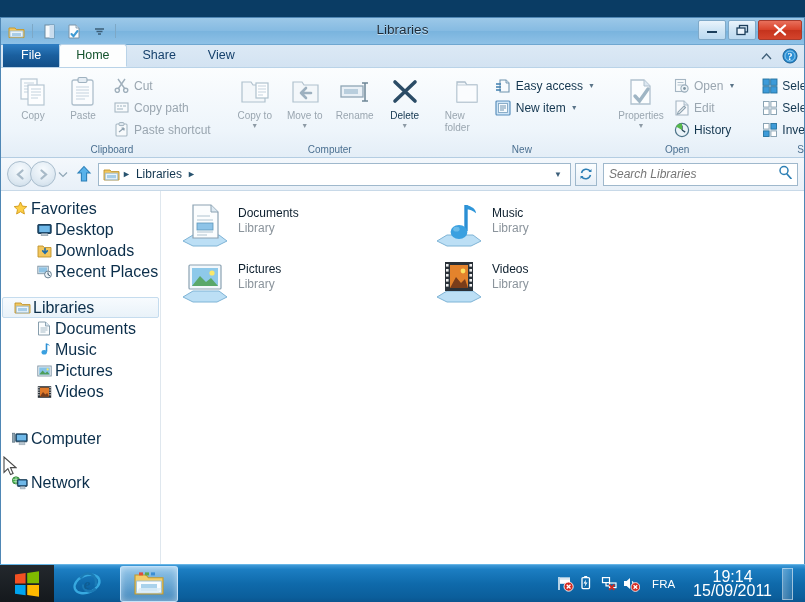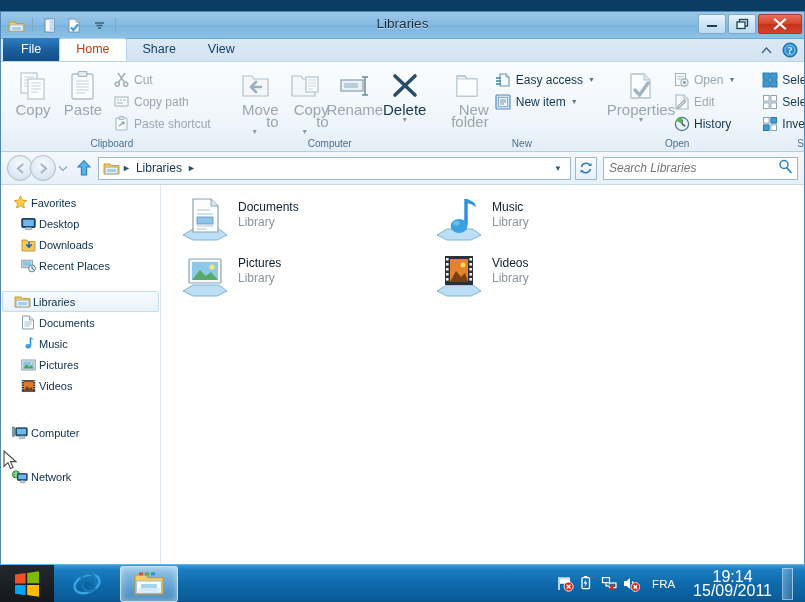--- a/index.html
+++ b/index.html
@@ -6,21 +6,21 @@
   html, body {
     width: 805px; height: 602px;
     font-family: "Liberation Sans", sans-serif;
     overflow: hidden;
     background: #0a3c64;
   }
   #screen { position: relative; width: 805px; height: 602px; }
 
   
   #window {
-    position: absolute; left: 0; top: 11px; width: 805px; height: 564px;
+    position: absolute; left: 0; top: 17px; width: 805px; height: 564px;
     background: #f0f0f0;
     border: 1px solid #4f87b5;
     overflow: hidden;
   }
 
   
   #titlebar {
     position: relative; height: 27px;
     background: linear-gradient(to bottom, #9cc8e8 0%, #86bbe2 48%, #7ab4de 52%, #8ec1e6 100%);
     border-bottom: 1px solid #6fa7d0;
@@ -57,21 +57,21 @@
   .tab {
     height: 23px; padding: 0 16px; font-size: 12.5px; line-height: 23px;
     color: #15406b; cursor: pointer;
   }
   .tab.file {
     background: linear-gradient(to bottom,#2f7fc4 0%,#1a5f9e 50%,#134f88 100%);
     color: #ffffff; padding: 0 18px; border-radius: 0;
   }
   .tab.active {
     background: #fdfefe; border: 1px solid #b9d3e8; border-bottom: 1px solid #fdfefe;
-    border-radius: 3px 3px 0 0; line-height: 21px; color: #c2410c;
+    border-radius: 3px 3px 0 0; line-height: 21px; color: #14532d;
   }
   #tab-right { position: absolute; right: 6px; top: 3px; display: flex; gap: 8px; align-items: center; }
   .tiny-btn { width: 16px; height: 16px; cursor: pointer; display: flex; align-items: center; justify-content: center; }
 
   
   #ribbon {
     position: relative; height: 90px;
     background: linear-gradient(to bottom,#fbfdfe 0%,#eef5fb 70%,#e4eef7 100%);
     border-bottom: 1px solid #b4cde2;
     display: flex;
@@ -82,21 +82,21 @@
     height: 15px; font-size: 10px; color: #4a6f90; text-align: center;
     line-height: 13px;
   }
   .rgroup-div { width: 1px; background: #c9dbeb; margin: 4px 0 3px 0; }
 
   .big-btn {
     width: 50px; display: flex; flex-direction: column; align-items: center;
     padding-top: 3px; cursor: pointer; border: 1px solid transparent; border-radius: 2px;
   }
   .big-btn .bico { height: 34px; display: flex; align-items: center; justify-content: center; }
-  .big-btn .blbl { font-size: 15px; color: #9aa6b0; text-align: right; line-height: 12px; margin-top: 1px; }
+  .big-btn .blbl { font-size: 10px; color: #9aa6b0; text-align: left; line-height: 12px; margin-top: 1px; }
   .big-btn.enabled .blbl { color: #13364f; }
   .big-btn .carr { font-size: 7px; color: #8d9aa5; line-height: 7px; }
 
   .small-col { display: flex; flex-direction: column; gap: 1px; padding-top: 4px; }
   .small-btn {
     display: flex; align-items: center; gap: 4px; height: 21px; padding: 0 4px;
     cursor: pointer; border: 1px solid transparent; border-radius: 2px;
   }
   .small-btn .sico { width: 17px; height: 17px; display: flex; align-items: center; justify-content: center; }
   .small-btn .slbl { font-size: 12px; color: #9aa6b0; white-space: nowrap; }
@@ -141,24 +141,24 @@
   }
 
   
   #body { position: relative; height: 380px; display: flex; background: #ffffff; }
   #nav {
     width: 160px; background: #ffffff; border-right: 1px solid #dfe7ee;
     padding-top: 7px; position: relative; overflow: hidden;
   }
   .nav-item {
     display: flex; align-items: center; height: 21px; padding-left: 8px;
-    font-size: 11px; color: #0b2e4a; cursor: pointer;
+    font-size: 16px; color: #0b2e4a; cursor: pointer;
   }
   .nav-item .nico { width: 22px; display: flex; align-items: center; justify-content: center; }
-  .nav-item.indent { padding-left: 16px; align-items: center; }
+  .nav-item.indent { padding-left: 32px; align-items: center; }
   .nav-item.selected {
     background: linear-gradient(to bottom,#f7fbfe,#e9f2f9);
     border: 1px solid #c5dcee; border-radius: 2px; margin: 0 1px; height: 21px;
   }
   .nav-gap { height: 15px; }
 
   #content { flex: 1; position: relative; background: #ffffff; overflow: hidden; }
   .lib-tile {
     position: absolute; display: flex; align-items: flex-start; cursor: pointer;
     padding: 2px; border: 1px solid transparent;
@@ -363,38 +363,38 @@
         </div>
         <div class="rgroup-label">Clipboard</div>
       </div>
       <div class="rgroup-div"></div>
 
       <div class="rgroup">
         <div class="rgroup-body">
           <div class="big-btn">
             <div class="bico">
               <svg width="32" height="30" viewBox="0 0 32 30">
-                <path d="M4 5h9l2 3h14v17H4z" fill="#f3f7fa" stroke="#b0c1ce" stroke-width="1.2"></path>
-                <path d="M22 16H12m0 0l5-5m-5 5l5 5" fill="none" stroke="#9db0bf" stroke-width="2.6" stroke-linecap="round"></path>
-              </svg>
-            </div>
-            <div class="blbl">Move to</div>
-            <div class="carr">▼</div>
-          </div>
-          <div class="big-btn">
-            <div class="bico">
-              <svg width="32" height="30" viewBox="0 0 32 30">
                 <path d="M3 5h9l2 3h12v17H3z" fill="#f3f7fa" stroke="#b0c1ce" stroke-width="1.2"></path>
                 <rect x="17" y="6" width="12" height="15" fill="#fdfeff" stroke="#b0c1ce" stroke-width="1.2"></rect>
                 <g stroke="#c5d3de" stroke-width="1">
                     <path d="M19 9h8M19 12h8M19 15h8M19 18h5"></path>
                   </g>
               </svg>
             </div>
             <div class="blbl">Copy to</div>
+            <div class="carr">▼</div>
+          </div>
+          <div class="big-btn">
+            <div class="bico">
+              <svg width="32" height="30" viewBox="0 0 32 30">
+                <path d="M4 5h9l2 3h14v17H4z" fill="#f3f7fa" stroke="#b0c1ce" stroke-width="1.2"></path>
+                <path d="M22 16H12m0 0l5-5m-5 5l5 5" fill="none" stroke="#9db0bf" stroke-width="2.6" stroke-linecap="round"></path>
+              </svg>
+            </div>
+            <div class="blbl">Move to</div>
             <div class="carr">▼</div>
           </div>
           <div class="big-btn">
             <div class="bico">
               <svg width="32" height="26" viewBox="0 0 32 26">
                 <rect x="2" y="7" width="22" height="11" fill="#e9f0f6" stroke="#8fa5b5" stroke-width="1.3"></rect>
                 <rect x="5" y="10" width="14" height="5" fill="#b9cedd"></rect>
                 <path d="M26 4v18M23 4h6M23 22h6" stroke="#6d8697" stroke-width="1.5" fill="none"></path>
               </svg>
             </div>

